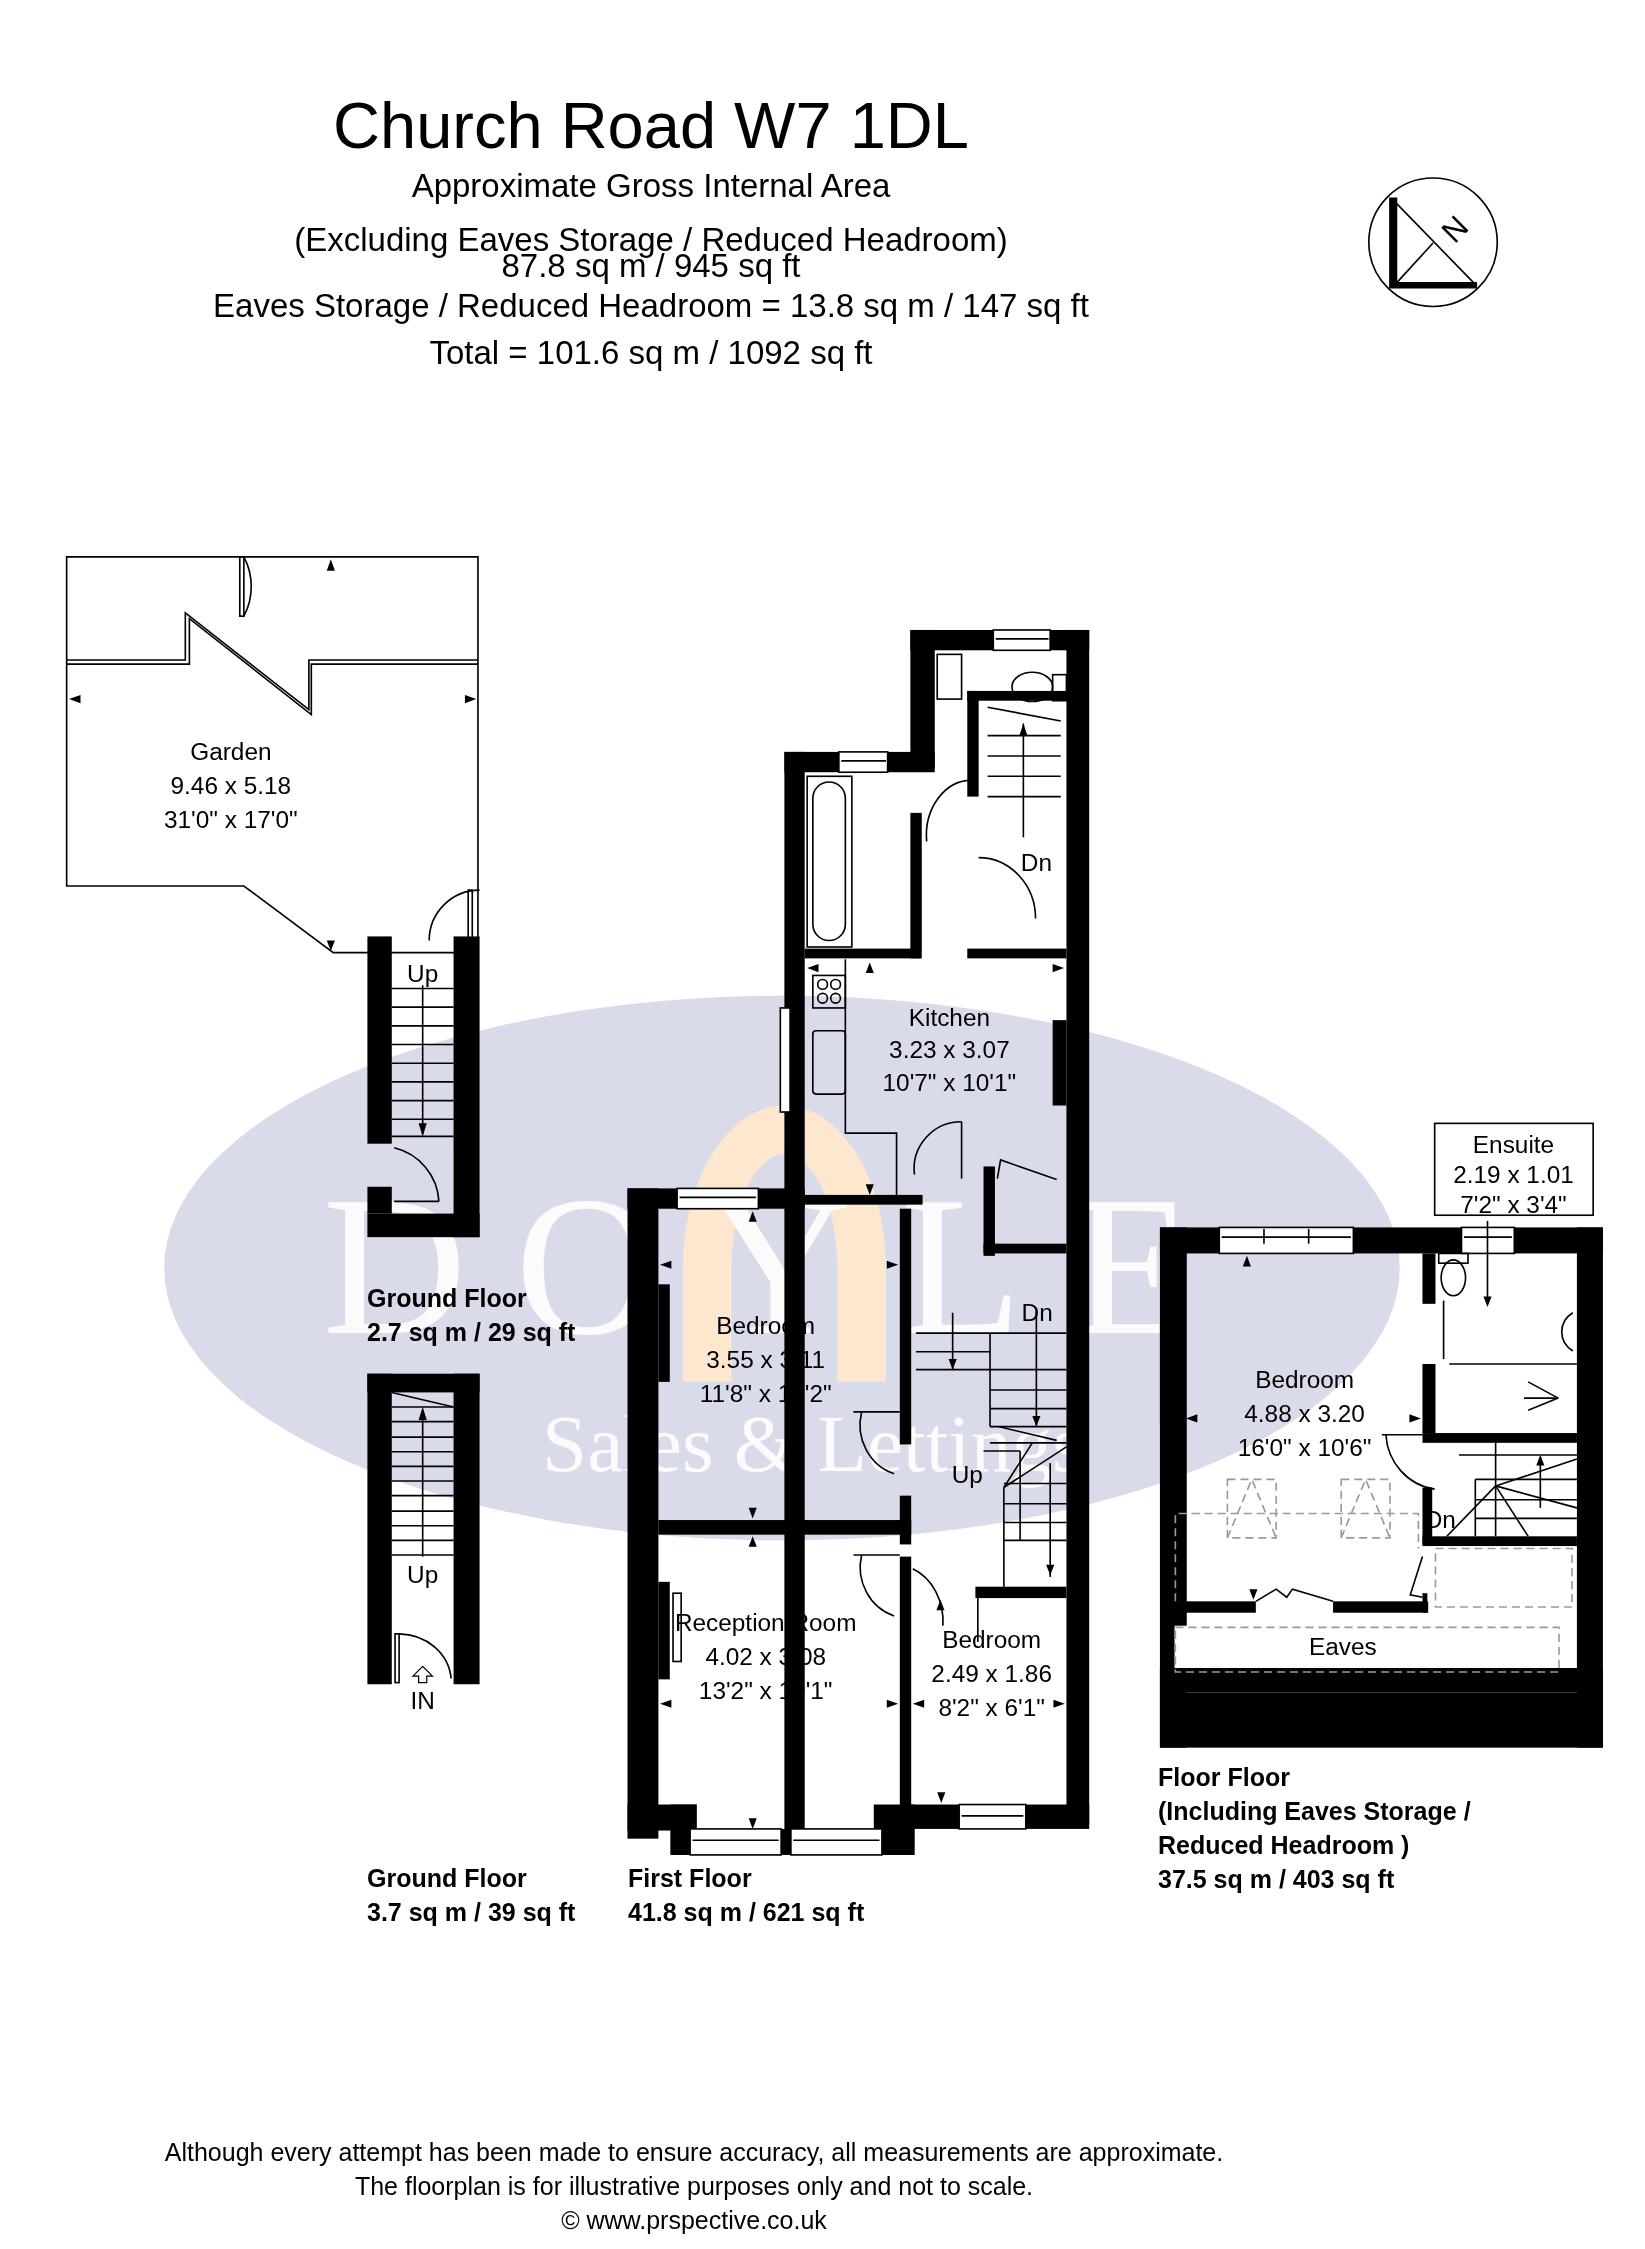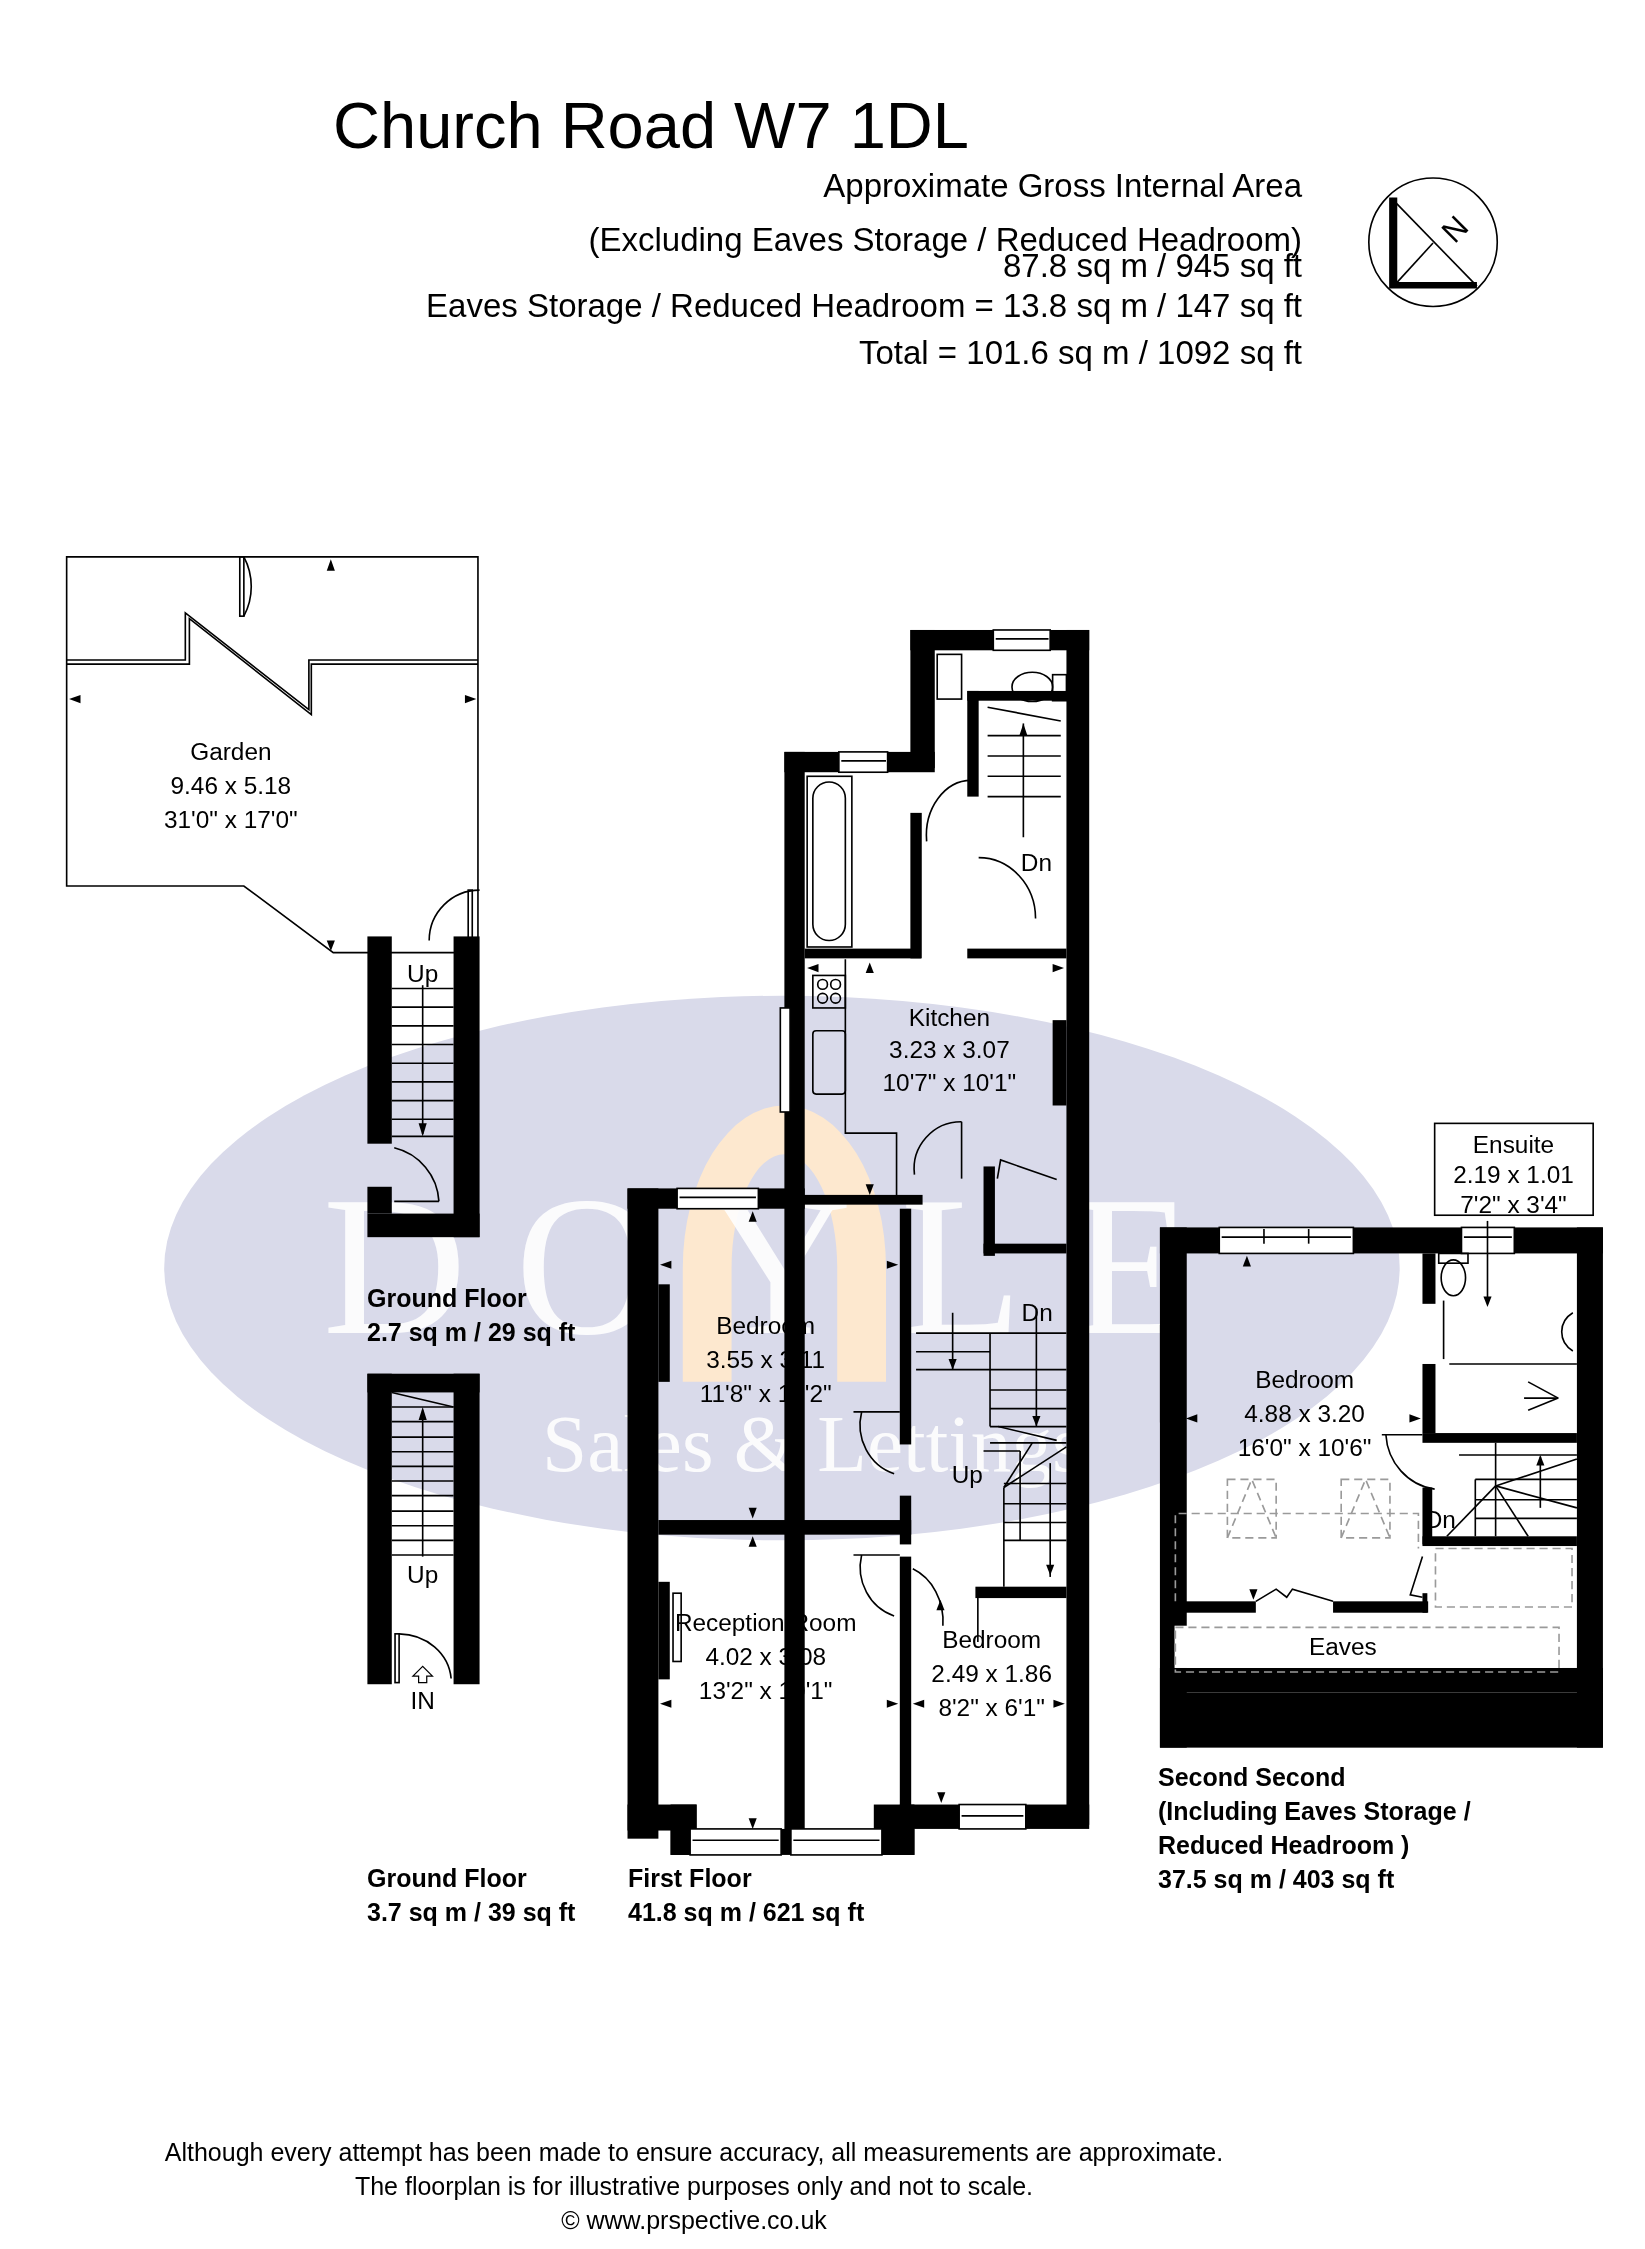--- a/index.html
+++ b/index.html
@@ -1,21 +1,21 @@
 <!DOCTYPE html>
 <html style="font-size:13px"><head>
 <meta charset="utf-8">
 <style>
   html, body { margin: 0; padding: 0; background: #ffffff; }
   body { width: 1646px; height: 2250px; position: relative; overflow: hidden;
          font-family: "Liberation Sans", "DejaVu Sans", sans-serif; color: #000; }
   #plan { position: absolute; left: 0; top: 0; width: 1646px; height: 2250px; }
   .hdr { position: absolute; left: 0; width: 1302px; text-align: center; white-space: nowrap; }
   .title { top: 88px; font-size: 65px; }
-  .sub { font-size: 33px; text-align: right; }
+  .sub { font-size: 33px; }
   .lbl { font-size: 30px; text-anchor: middle; fill: #000; font-family: "Liberation Sans", sans-serif; }
   .flabel { position: absolute; font-weight: bold; font-size: 25px; line-height: 34px; white-space: nowrap; }
   .foot { position: absolute; left: 0; width: 1388px; text-align: center; font-size: 25px; white-space: nowrap; }
   .wm-text { font-family: "Liberation Serif", "DejaVu Serif", serif; fill: #ffffff; }
 </style>
 </head>
 <body>
 
 <div class="hdr title">Church Road W7 1DL</div>
 <div class="hdr sub" style="top:167px">Approximate Gross Internal Area</div>
@@ -349,21 +349,21 @@
 </div>
 <div class="flabel" style="left:367px; top:1861px;">
   <div>Ground Floor</div>
   <div>3.7 sq m / 39 sq ft</div>
 </div>
 <div class="flabel" style="left:628px; top:1861px;">
   <div>First Floor</div>
   <div>41.8 sq m / 621 sq ft</div>
 </div>
 <div class="flabel" style="left:1158px; top:1760px;">
-  <div>Second Second</div>
+  <div>Floor Floor</div>
   <div>(Including Eaves Storage /</div>
   <div>Reduced Headroom )</div>
   <div>37.5 sq m / 403 sq ft</div>
 </div>
 
 <div class="foot" style="top:2138px;">Although every attempt has been made to ensure accuracy, all measurements are approximate.</div>
 <div class="foot" style="top:2172px;">The floorplan is for illustrative purposes only and not to scale.</div>
 <div class="foot" style="top:2206px;">© www.prspective.co.uk</div>
 
 

